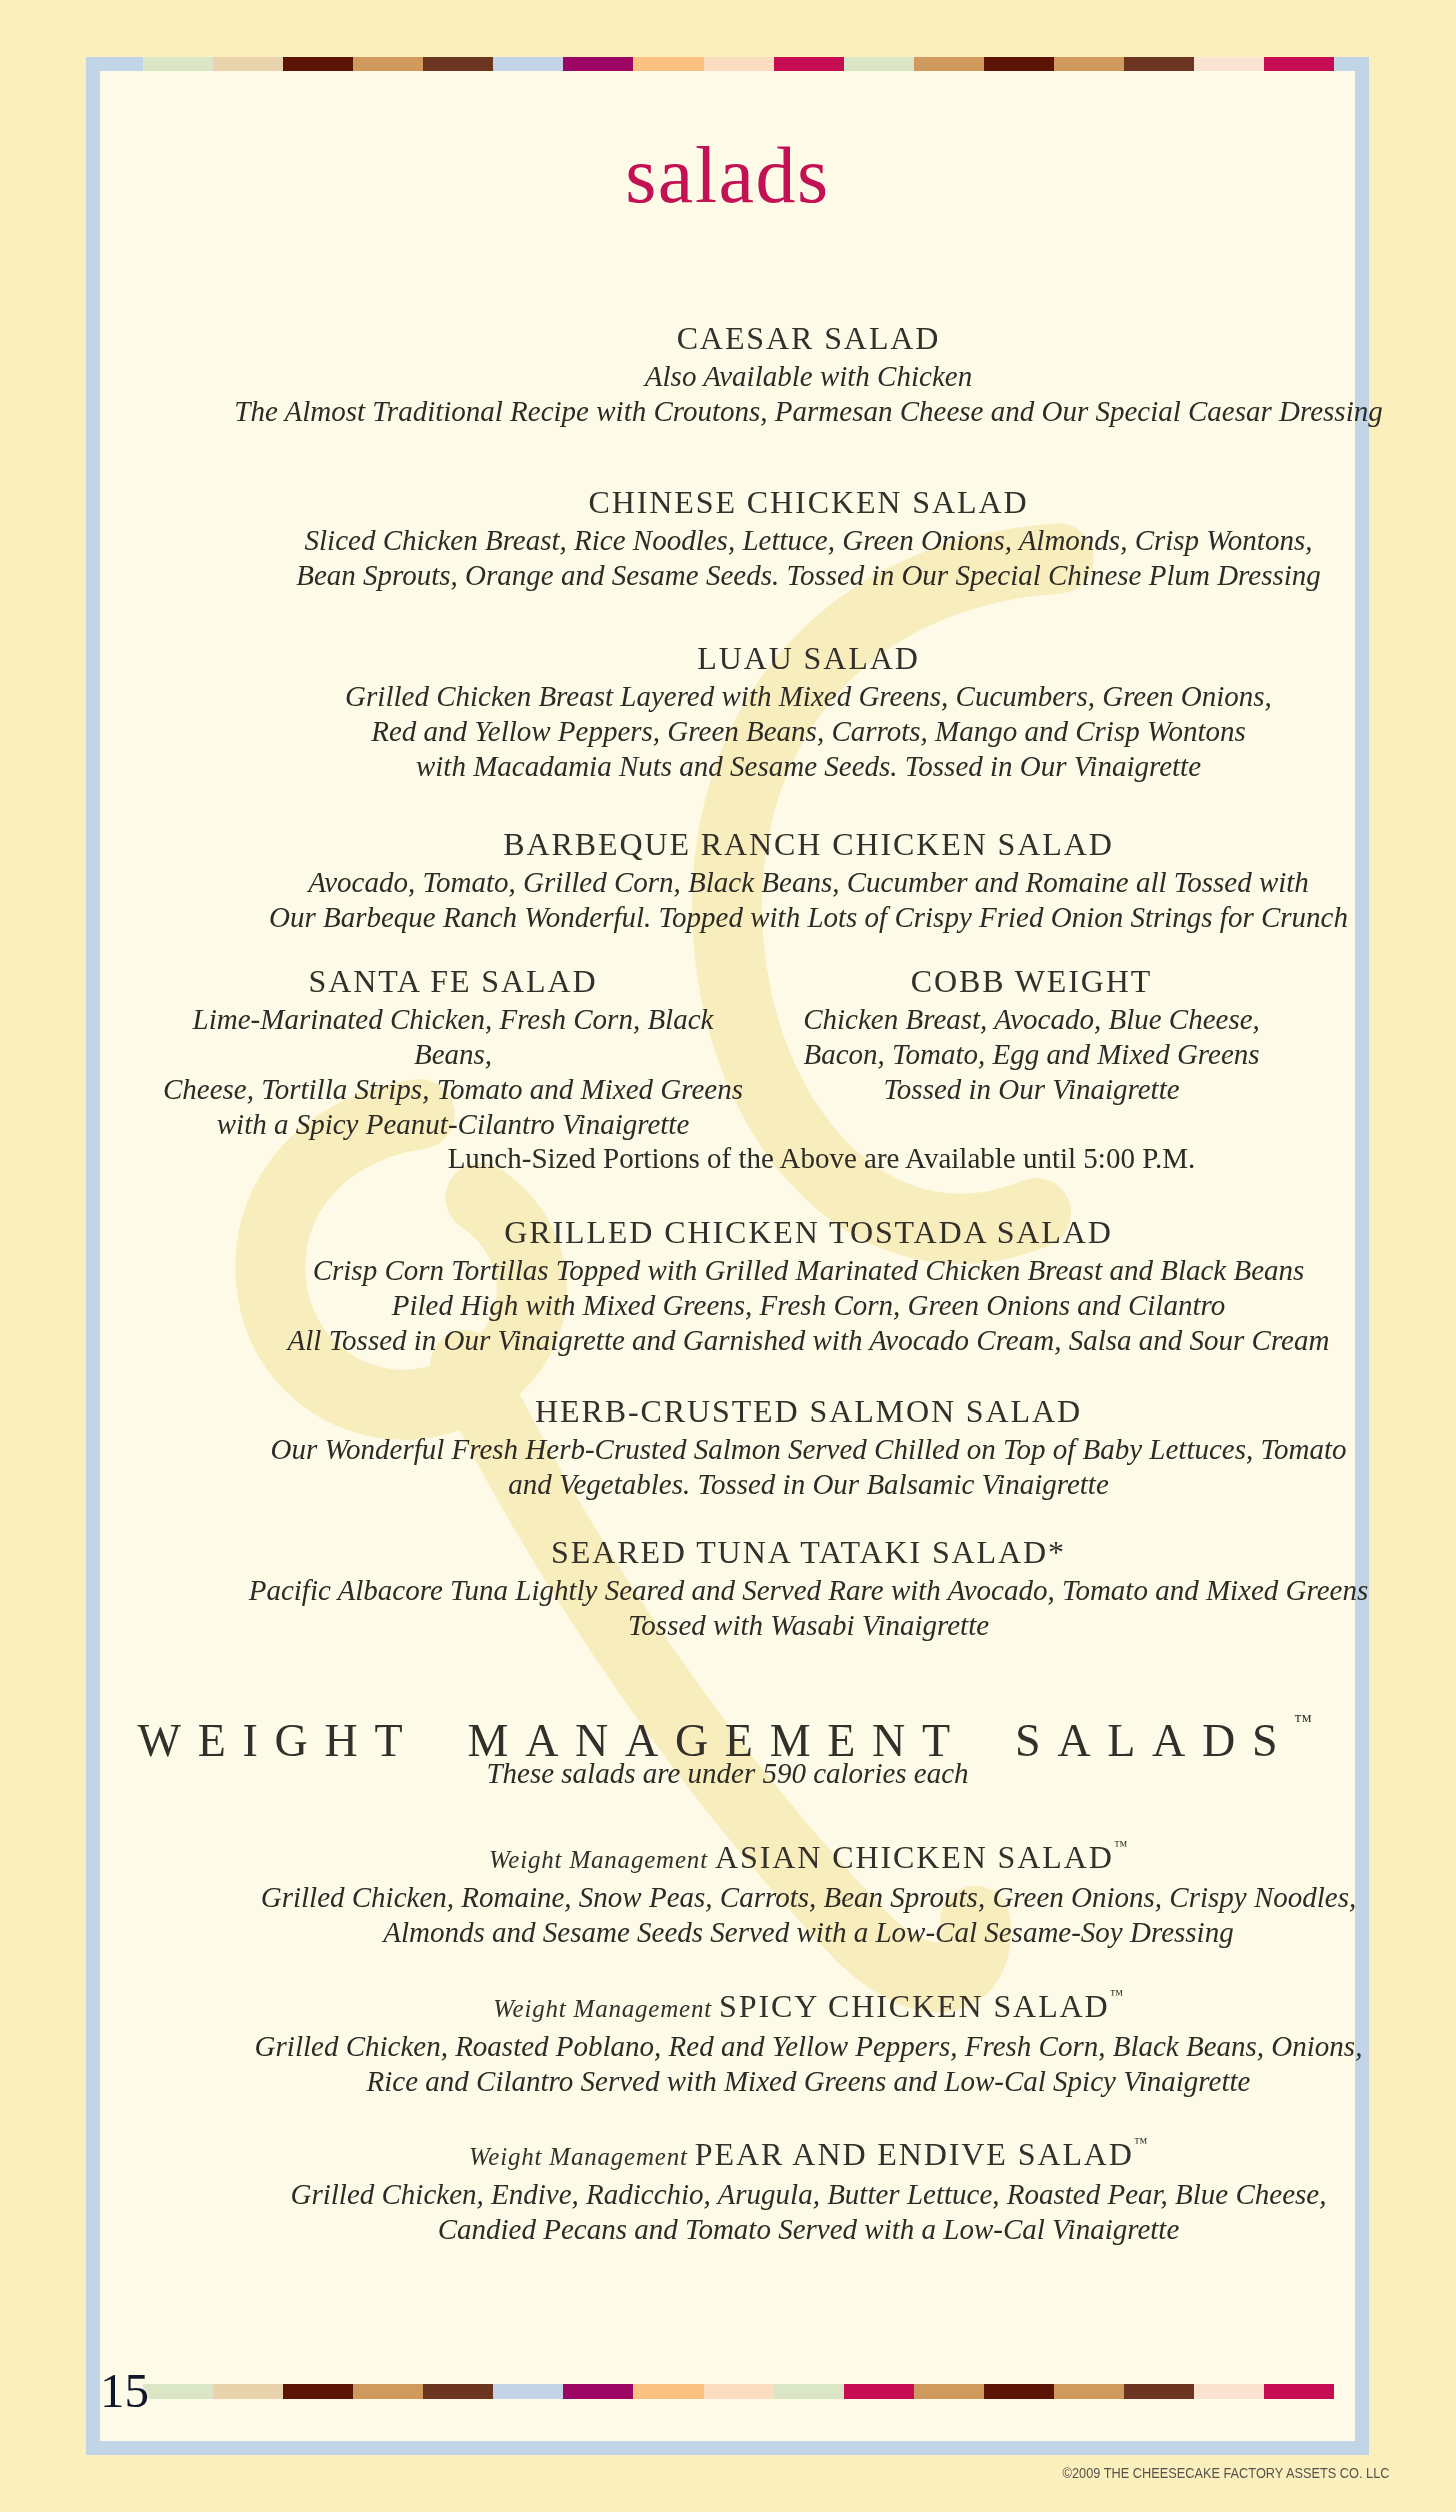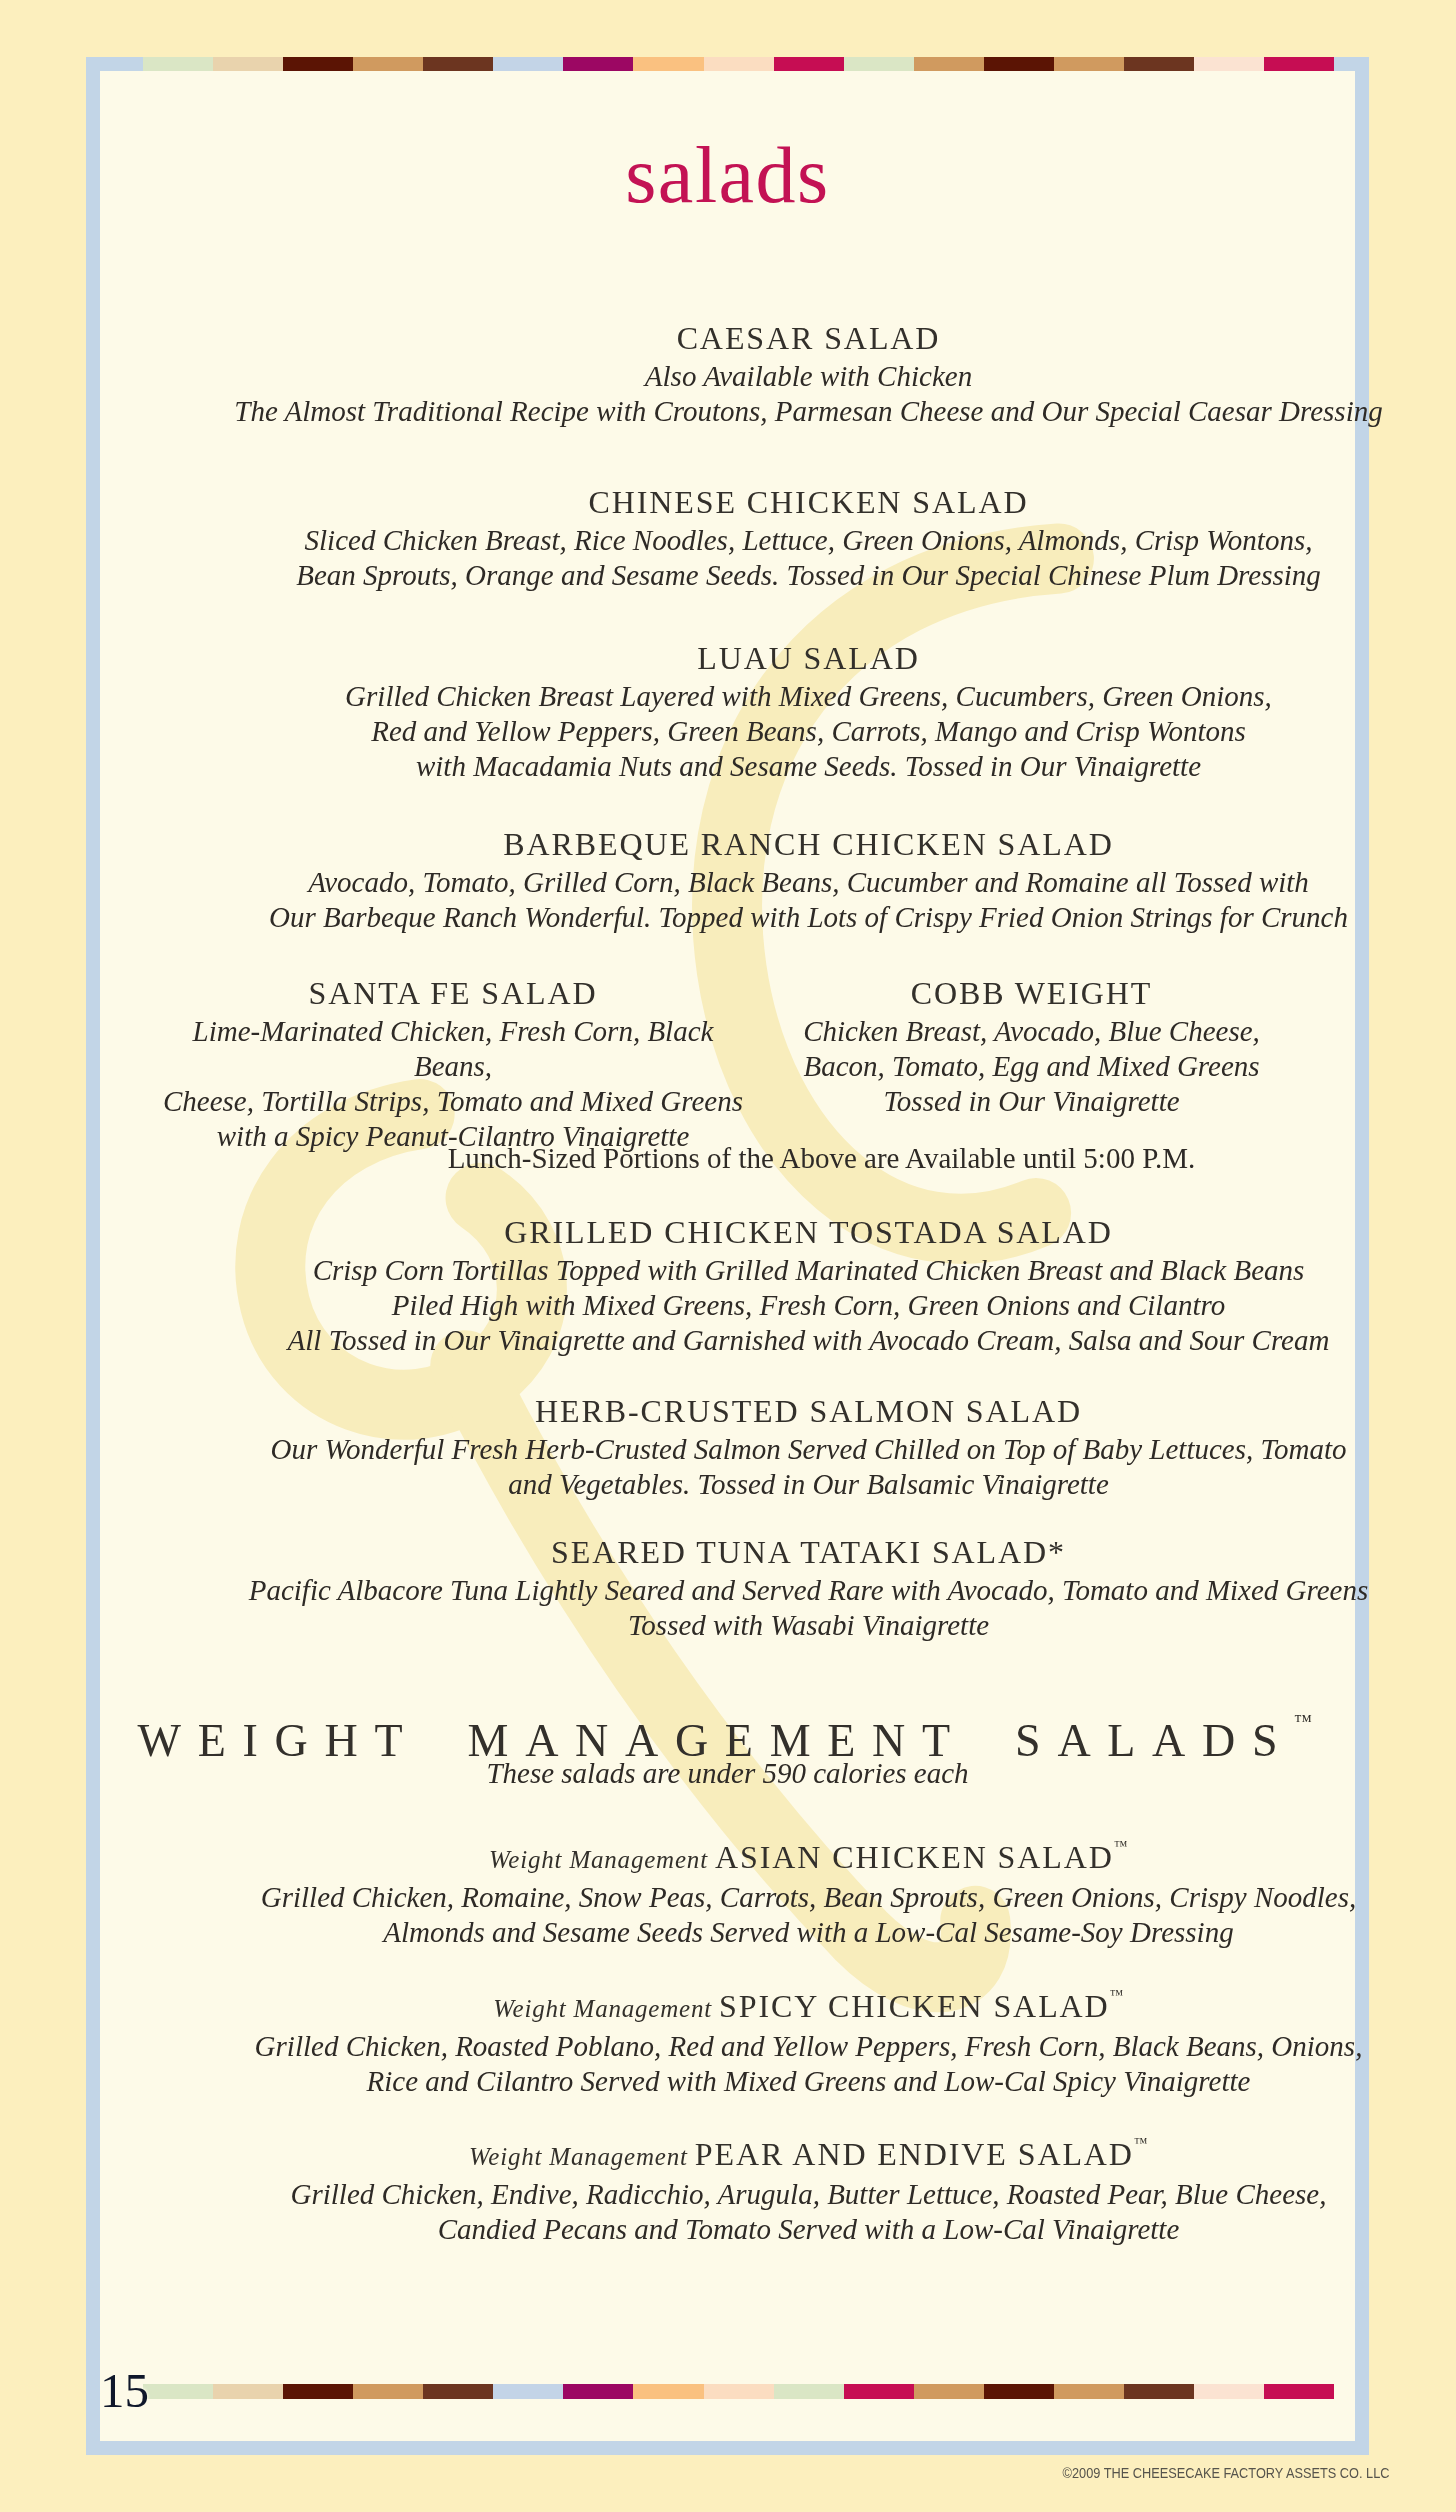--- a/index.html
+++ b/index.html
@@ -36,21 +36,21 @@
   .sec{position:absolute;left:0;width:1417px;text-align:center;color:#2E2A26;}
   .sec h3{
     margin:0 0 2.3px 0;
     font-size:32px;line-height:37px;font-weight:normal;
     letter-spacing:1.9px;color:#33302B;
   }
   .sec p{margin:0;font-size:29px;line-height:35px;font-style:italic;}
   .col{position:absolute;top:0;}
   .col-left{left:56px;width:594px;}
   .col-right{left:665px;width:533px;}
-  .colrow{position:absolute;left:0;top:892px;width:999px;height:198px;margin-top:12px;}
+  .colrow{position:absolute;left:0;top:892px;width:999px;height:198px;}
   .note{
     position:absolute;left:0;top:1070px;width:1443px;
     text-align:center;font-size:29px;line-height:35px;color:#2E2A26;
   }
   .wm-head{
     position:absolute;left:0;top:1623px;width:1251px;
     text-align:center;color:#33302B;
     font-size:46px;line-height:55px;
     letter-spacing:16.7px;word-spacing:21px;
   }

